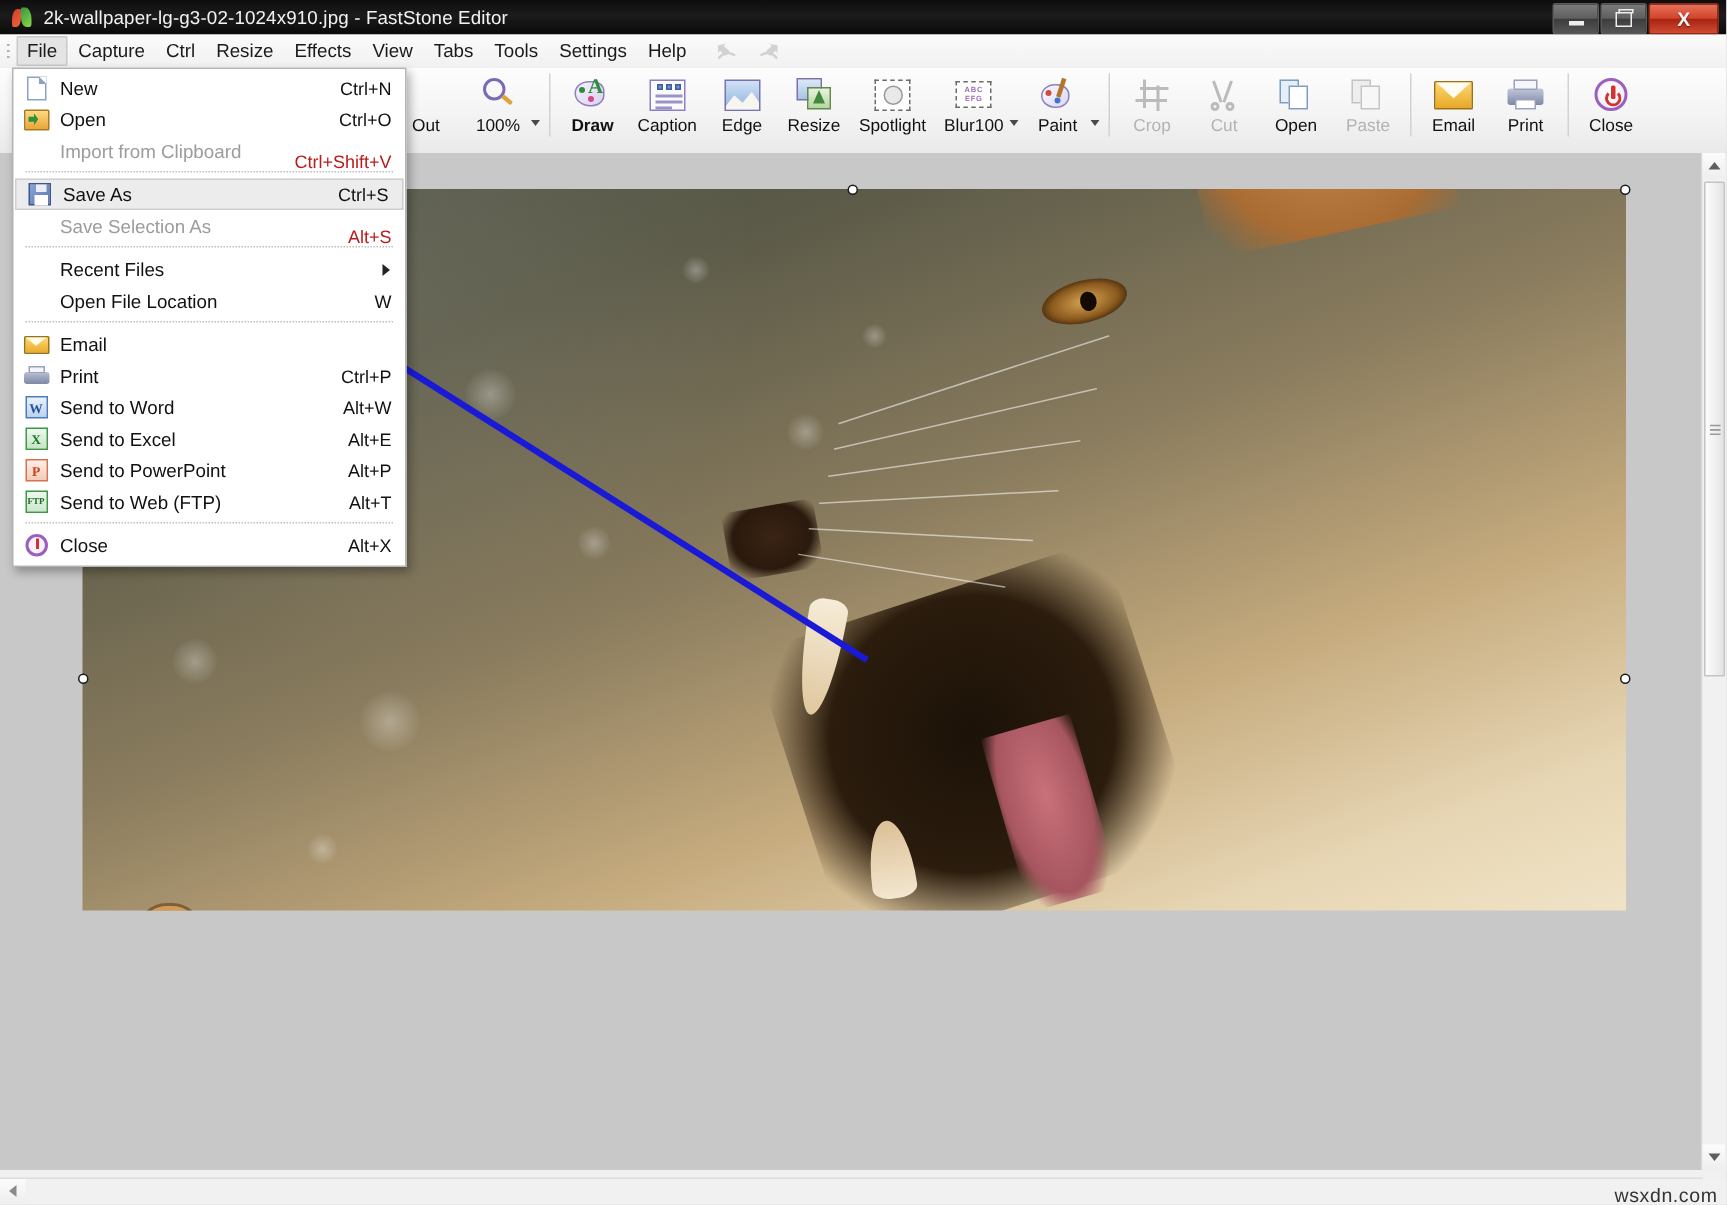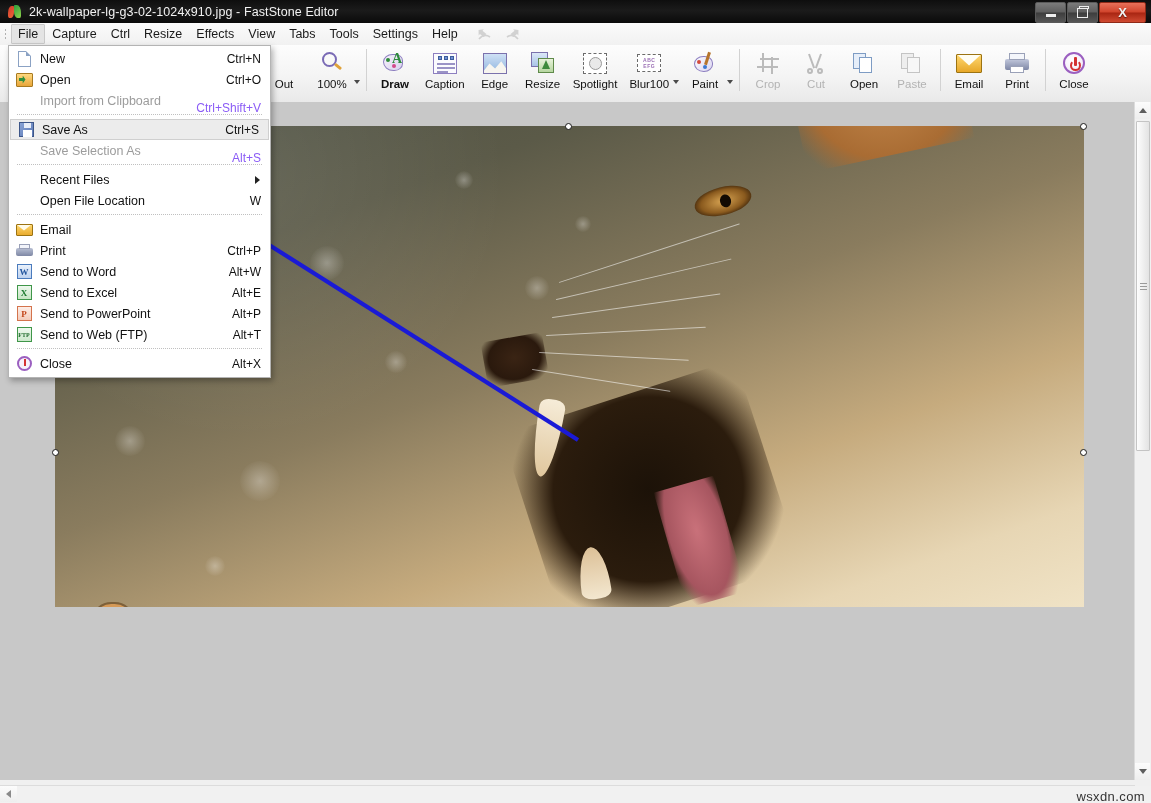--- a/index.html
+++ b/index.html
@@ -194,21 +194,21 @@
   }
   .drow{
     position:relative;display:flex;align-items:center;height:21px;
     padding-left:4px;font-size:12.5px;color:#111;
   }
   .drow.sel{background:#ececec;border:1px solid #cfcfcf;height:19px;margin:0 1px;}
   .drow.dis{color:#9c9c9c;}
   .drow .dico{width:22px;height:18px;flex:0 0 auto;display:flex;align-items:center;justify-content:center;margin-right:5px;}
   .drow .dlbl{flex:1 1 auto;white-space:nowrap;}
   .drow .dacc{font-size:12px;color:#111;padding-right:9px;white-space:nowrap;text-align:right;}
-  .drow.dis .dacc{color:#8b5cf6;margin-top:15px;}
+  .drow.dis .dacc{color:#b91c1c;margin-top:15px;}
   .drow .submark{width:0;height:0;border-top:4px solid transparent;border-bottom:4px solid transparent;border-left:5px solid #222;margin-right:10px;}
   .dsep{height:1px;margin:3px 8px 3px 8px;border-top:1px dotted #c0c0c0;}
 
   
   .ico-new{width:13px;height:16px;background:#fff;border:1px solid #8ba2c4;position:relative;box-sizing:border-box;}
   .ico-new:after{content:"";position:absolute;right:-1px;top:-1px;border-width:0 5px 5px 0;border-style:solid;border-color:#e8eef7 #fff #8ba2c4 #8ba2c4;}
   .ico-open{width:17px;height:14px;background:linear-gradient(to bottom,#ffd980,#e8a63a);border:1px solid #a87a20;box-sizing:border-box;position:relative;border-radius:1px;}
   .ico-open:after{content:"";position:absolute;left:2px;top:2px;width:7px;height:8px;background:#2f8f3c;clip-path:polygon(0 30%,60% 30%,60% 0,100% 50%,60% 100%,60% 70%,0 70%);}
   .ico-save{width:15px;height:15px;background:linear-gradient(135deg,#8aa4d6,#5b78b4);border:1px solid #3d5688;box-sizing:border-box;position:relative;}
   .ico-save:after{content:"";position:absolute;left:3px;top:7px;width:9px;height:7px;background:#fff;}

